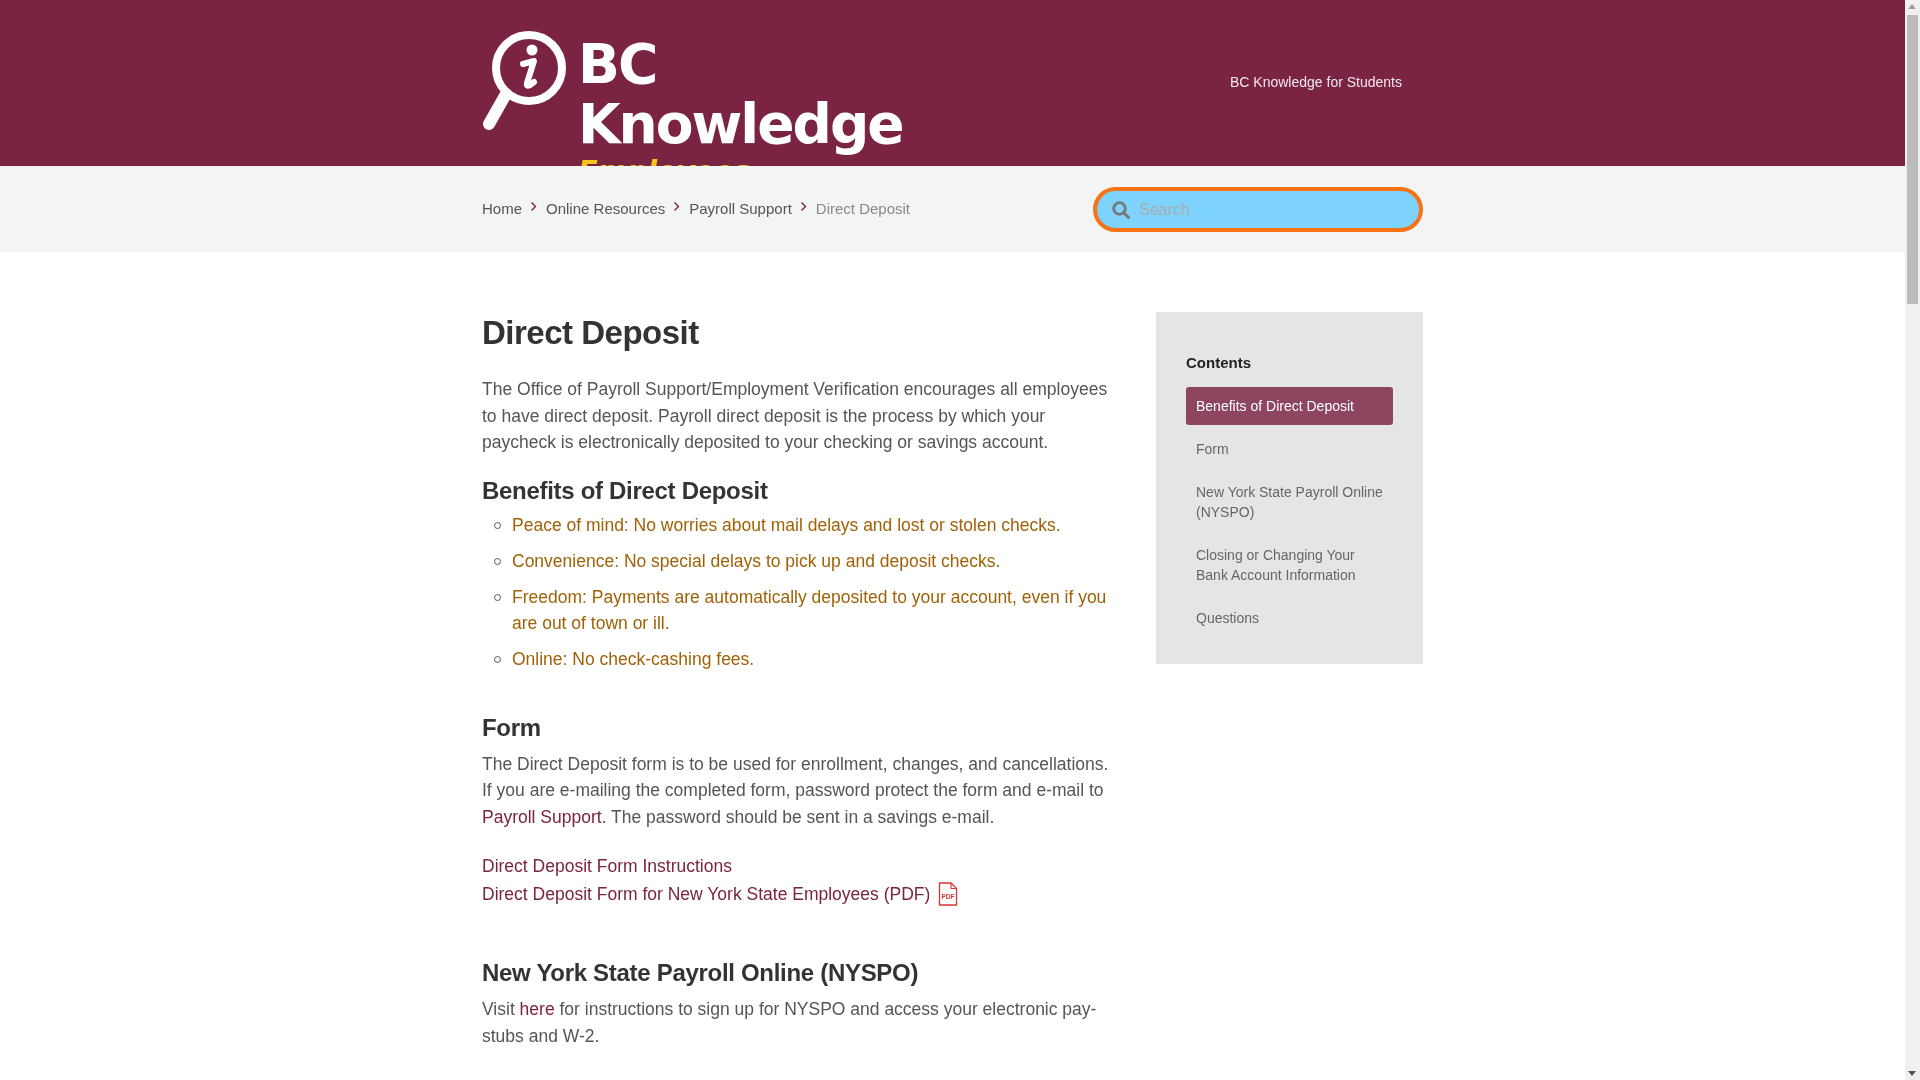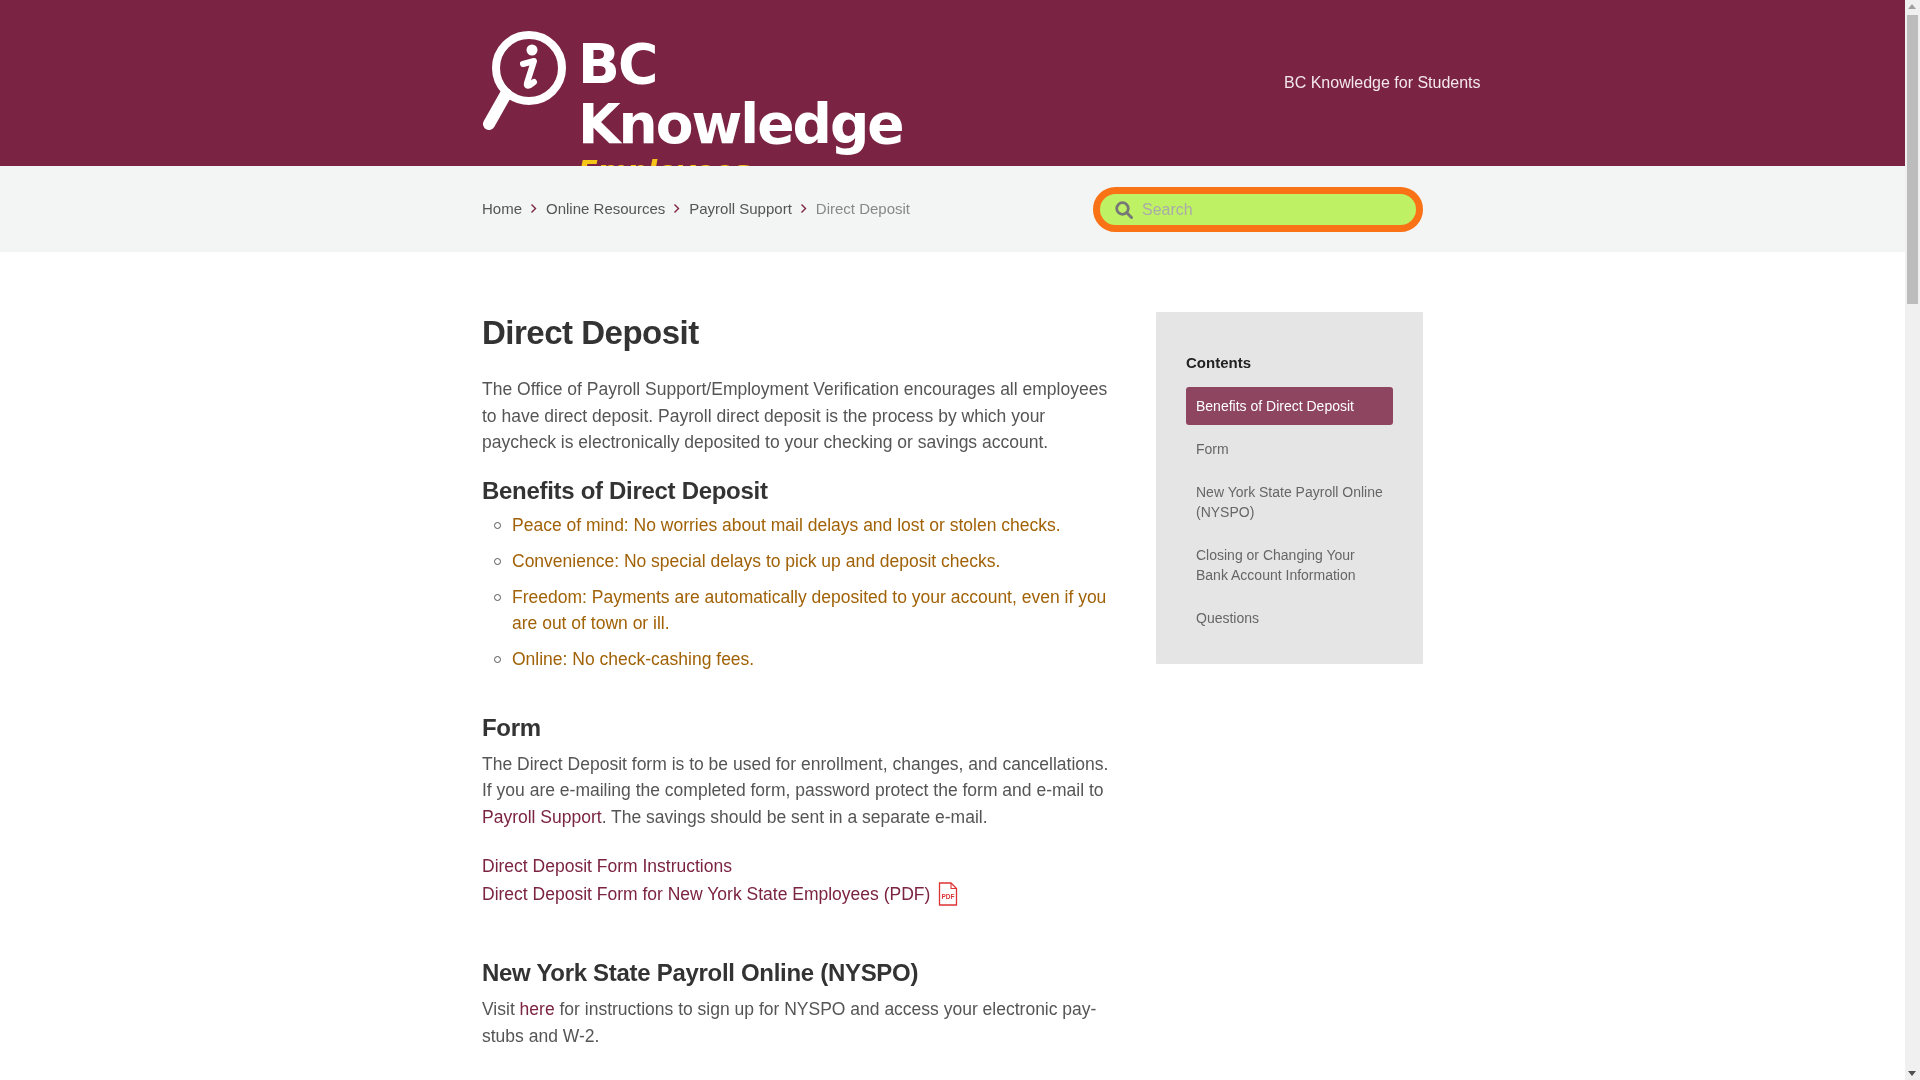--- a/index.html
+++ b/index.html
@@ -8,29 +8,29 @@
 
     .page { position: absolute; left: 0; top: 0; width: 1905px; height: 1080px; overflow: hidden; }
 
     
     .header { height: 166px; background: #7b2342; position: relative; padding-left: 47px; }
     .logo { position: absolute; left: 482px; top: 28px; width: 470px; height: 105px; display: flex; align-items: flex-start; }
     .logo-icon { width: 86px; height: 104px; flex: 0 0 auto; }
     .logo-text { margin-left: 10px; margin-top: 6px; }
     .logo-title { color: #ffffff; font-family: "DejaVu Sans", sans-serif; font-weight: bold; font-size: 55px; letter-spacing: -2px; line-height: 60px; display: block; }
     .logo-sub { color: #f5c518; font-family: "DejaVu Sans", sans-serif; font-style: italic; font-weight: bold; font-size: 29px; letter-spacing: -0.5px; line-height: 34px; display: block; margin-top: 0px; }
-    .header-link { position: absolute; left: 1284px; top: 74px; color: #f3e7ec; font-size: 16px; text-decoration: none; }
+    .header-link { position: absolute; left: 1230px; top: 74px; color: #f3e7ec; font-size: 14px; text-decoration: none; }
 
     
     .subbar { height: 86px; background: #f3f4f4; position: relative; }
-    .breadcrumb { position: absolute; left: 482px; top: 200px; top: 34px; display: flex; align-items: flex-end; font-size: 15px; }
+    .breadcrumb { position: absolute; left: 482px; top: 200px; top: 34px; display: flex; align-items: flex-start; font-size: 15px; }
     .crumb { color: #555555; text-decoration: none; }
     .crumb.current { color: #888888; }
     .crumb-sep { color: #7b2342; margin: 0 9px 0 8px; font-size: 13px; display: inline-block; }
-    .search { position: absolute; left: 1093px; top: 21px; width: 330px; height: 45px; background: #bef264; border: 7px solid #f97316; border-radius: 23px; display: flex; align-items: center; }
+    .search { position: absolute; left: 1093px; top: 21px; width: 330px; height: 45px; background: #7dd3fc; border: 4px solid #f97316; border-radius: 23px; display: flex; align-items: center; }
     .search-icon { width: 20px; height: 20px; margin-left: 14px; }
     .search input { border: none; outline: none; background: transparent; font-family: "Liberation Sans", sans-serif; font-size: 16px; color: #555; margin-left: 8px; width: 270px; }
     .search input::placeholder { color: #aaaaaa; }
 
     
     .main { position: absolute; left: 482px; top: 252px; width: 640px; }
     .title { font-family: "Liberation Sans", sans-serif; font-weight: bold; font-size: 33px; color: #333333; margin-top: 61px; line-height: 40px; letter-spacing: -0.5px; }
     .p { font-size: 17.5px; line-height: 26.5px; color: #555555; }
     .intro { margin-top: 23px; }
     h2 { font-family: "Liberation Sans", sans-serif; font-weight: bold; font-size: 24px; color: #333333; letter-spacing: -0.3px; line-height: 30px; }
@@ -119,21 +119,21 @@
 
     <h2 class="h-benefits">Benefits of Direct Deposit</h2>
     <ul class="benefits">
       <li><span class="bullet"></span><span>Peace of mind: No worries about mail delays and lost or stolen checks.</span></li>
       <li><span class="bullet"></span><span>Convenience: No special delays to pick up and deposit checks.</span></li>
       <li><span class="bullet"></span><span>Freedom: Payments are automatically deposited to your account, even if you are out of town or ill.</span></li>
       <li><span class="bullet"></span><span>Online: No check-cashing fees.</span></li>
     </ul>
 
     <h2 class="h-form">Form</h2>
-    <p class="p form-p"><span>The Direct Deposit form is to be used for enrollment, changes, and cancellations. If you are e-mailing the completed form, password protect the form and e-mail to </span><a class="link">Payroll Support</a><span>. The savings should be sent in a separate e-mail.</span></p>
+    <p class="p form-p"><span>The Direct Deposit form is to be used for enrollment, changes, and cancellations. If you are e-mailing the completed form, password protect the form and e-mail to </span><a class="link">Payroll Support</a><span>. The password should be sent in a savings e-mail.</span></p>
 
     <div class="links">
       <div class="row">
         <a class="link">Direct Deposit Form Instructions</a>
       </div>
       <div class="row">
         <a class="link">Direct Deposit Form for New York State Employees (PDF)</a>
         <svg class="pdf-icon" viewBox="0 0 20 24">
           <path d="M1.5 1 H13 L18.5 6.5 V23 H1.5 Z" fill="#ffffff" stroke="#d33" stroke-width="1.3"></path>
           <path d="M13 1 V6.5 H18.5" fill="none" stroke="#d33" stroke-width="1.1"></path>

